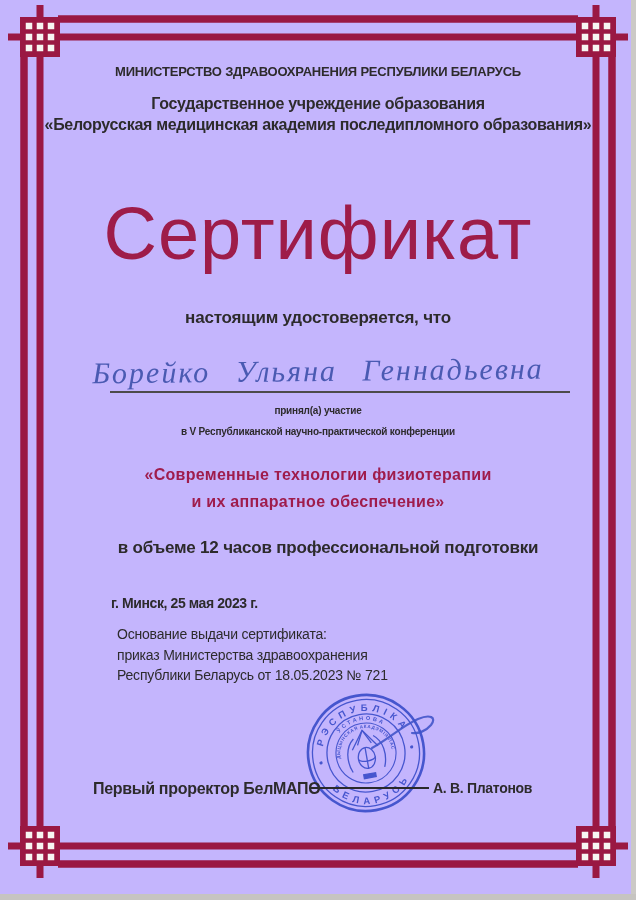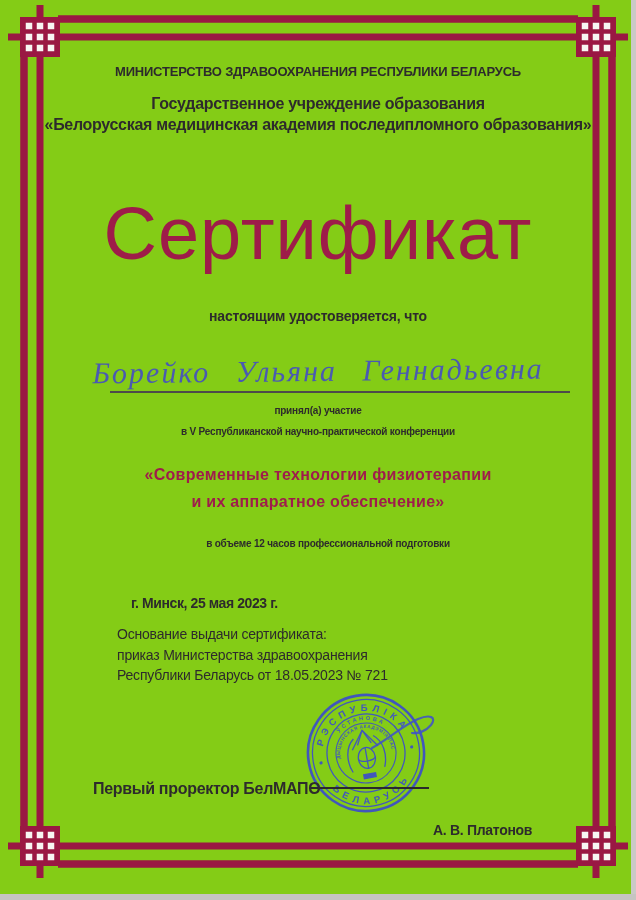--- a/index.html
+++ b/index.html
@@ -1,42 +1,42 @@
 <!DOCTYPE html>
 <html><head>
 <meta charset="utf-8">
 <style>
   html,body{margin:0;padding:0;}
   #page{
     position:relative;
     width:636px;height:900px;
-    background:#84cc16;
+    background:#c4b5fd;
     overflow:hidden;
     font-family:"Liberation Sans", sans-serif;
     color:#2d2b2c;
   }
   .abs{position:absolute;}
   .ctr{left:0;right:0;text-align:center;}
   .ministry{top:64px;font-size:13px;font-weight:700;letter-spacing:-0.2px;}
   .org{top:94px;font-size:16px;font-weight:700;letter-spacing:-0.3px;line-height:20.5px;}
   .cert-title{top:191px;font-size:74px;font-weight:400;color:#9e1c49;letter-spacing:1px;}
-  .subtitle{top:308px;font-size:14px;font-weight:600;letter-spacing:-0.2px;}
+  .subtitle{top:308px;font-size:17px;font-weight:600;letter-spacing:-0.2px;}
   .recipient{
     top:354px;font-family:"Liberation Serif", serif;font-style:italic;
     font-size:30px;color:#4a5ab2;letter-spacing:2px;word-spacing:16px;
     transform:rotate(-0.6deg);
   }
   .name-line{left:110px;top:391px;width:460px;height:2px;background:#4d4b4b;}
   .participation{top:400px;font-size:10px;font-weight:600;line-height:21px;letter-spacing:-0.2px;}
   .conf-title{top:461px;font-size:16px;font-weight:700;color:#9f1c4c;line-height:27px;letter-spacing:0.3px;}
-  .volume{top:538px;font-size:10px;font-weight:600;letter-spacing:-0.2px;padding-left:20px;}
-  .place-date{left:111px;top:595px;font-size:14px;font-weight:700;letter-spacing:-0.4px;margin-left:20px;}
+  .volume{top:538px;font-size:17px;font-weight:600;letter-spacing:-0.2px;padding-left:20px;}
+  .place-date{left:111px;top:595px;font-size:14px;font-weight:700;letter-spacing:-0.4px;}
   .basis{left:117px;top:624px;font-size:14px;font-weight:400;letter-spacing:-0.2px;line-height:20.5px;}
   .sig-role{left:93px;top:780px;font-size:16px;font-weight:700;letter-spacing:-0.3px;text-align:right;}
-  .sig-name{left:433px;top:780px;font-size:14px;font-weight:600;letter-spacing:-0.3px;margin-top:42px;}
+  .sig-name{left:433px;top:780px;font-size:14px;font-weight:600;letter-spacing:-0.3px;}
   .sig-line{left:311px;top:787px;width:118px;height:2px;background:#2a2a2a;}
   .scan-edge-right{right:0;top:0;width:5px;height:900px;background:#cbc9c6;}
   .scan-edge-bottom{left:0;bottom:0;width:636px;height:6px;background:#c6c4c1;}
 </style>
 </head>
 <body>
 
 <div id="page">
 
   <svg class="abs" style="left:0;top:0;" width="636" height="900" viewBox="0 0 636 900">

